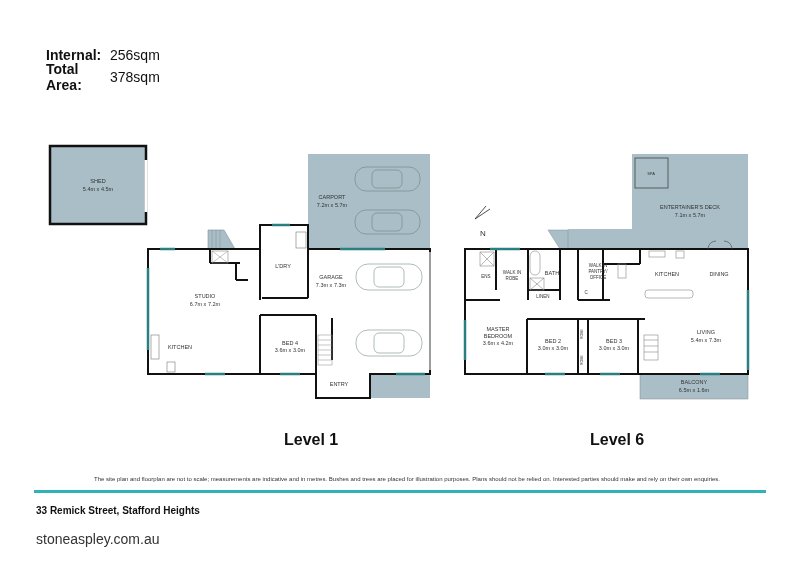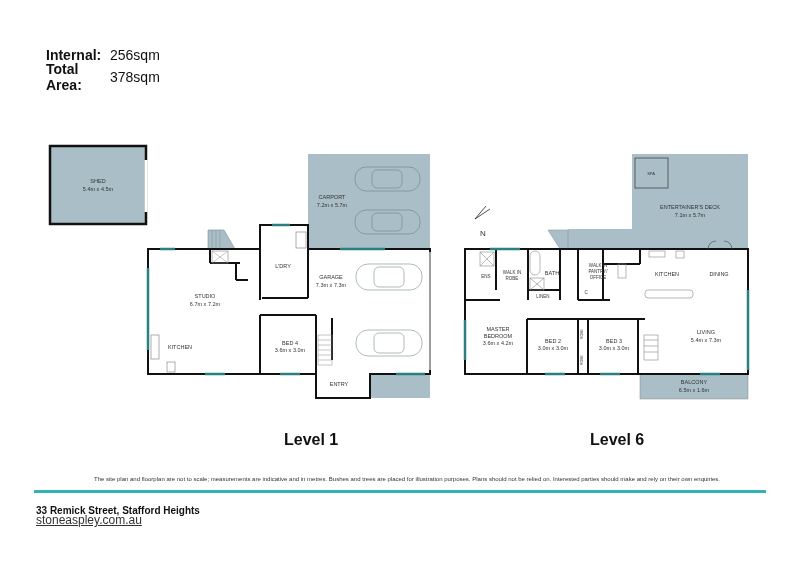--- a/index.html
+++ b/index.html
@@ -6,21 +6,21 @@
   body{width:800px;height:565px;position:relative;overflow:hidden;font-family:"Liberation Sans",sans-serif;color:#111;}
   .stats{position:absolute;left:46px;top:44px;font-size:14px;}
   .stat-row{display:flex;height:22px;align-items:center;}
   .stat-label{width:64px;font-weight:bold;}
   .stat-val{}
   svg text{font-family:"Liberation Sans",sans-serif;fill:#333;}
   .level-label{position:absolute;font-size:16px;font-weight:bold;top:431px;}
   .disclaimer{position:absolute;left:94px;top:476px;font-size:6px;color:#333;white-space:nowrap;}
   .rule{position:absolute;left:34px;top:490px;width:732px;height:3px;background:#2fb3b5;}
   .address{position:absolute;left:36px;top:505px;font-size:10px;font-weight:bold;color:#111;}
-  .website{position:absolute;left:36px;top:513px;font-size:12px;color:#333;text-decoration:underline;}
+  .website{position:absolute;left:36px;top:531px;font-size:14px;color:#333;}
 </style>
 </head>
 <body>
 
 <div class="stats">
   <div class="stat-row">
     <span class="stat-label">Internal:</span>
     <span class="stat-val">256sqm</span>
   </div>
   <div class="stat-row">

